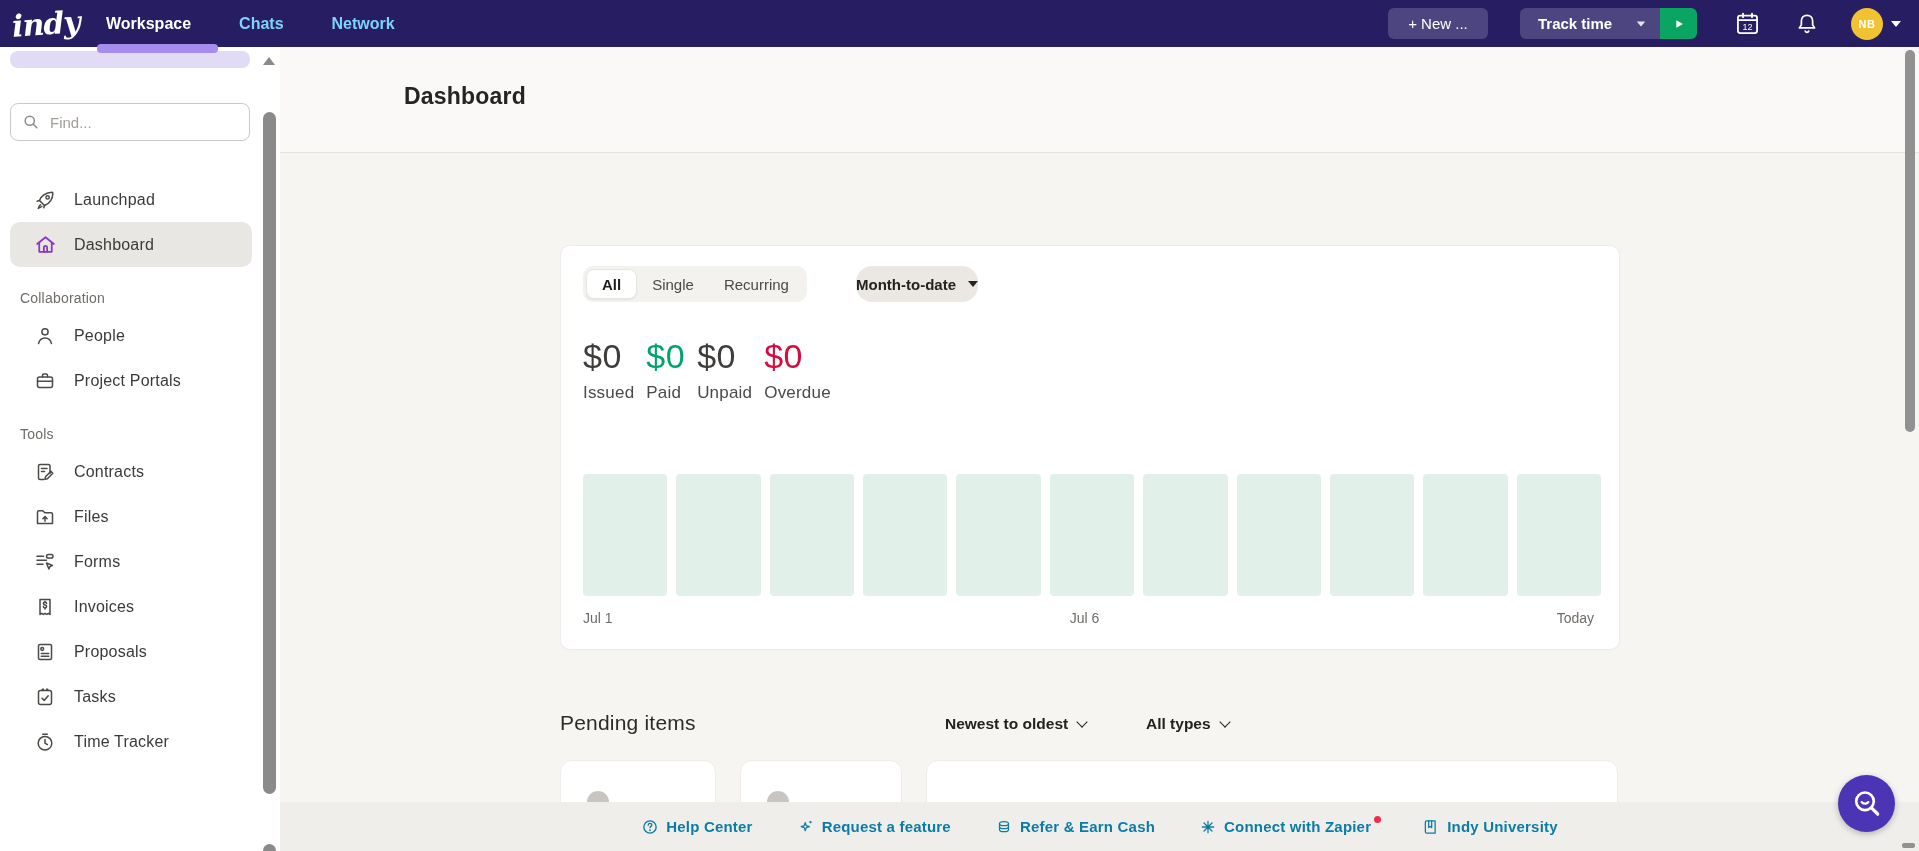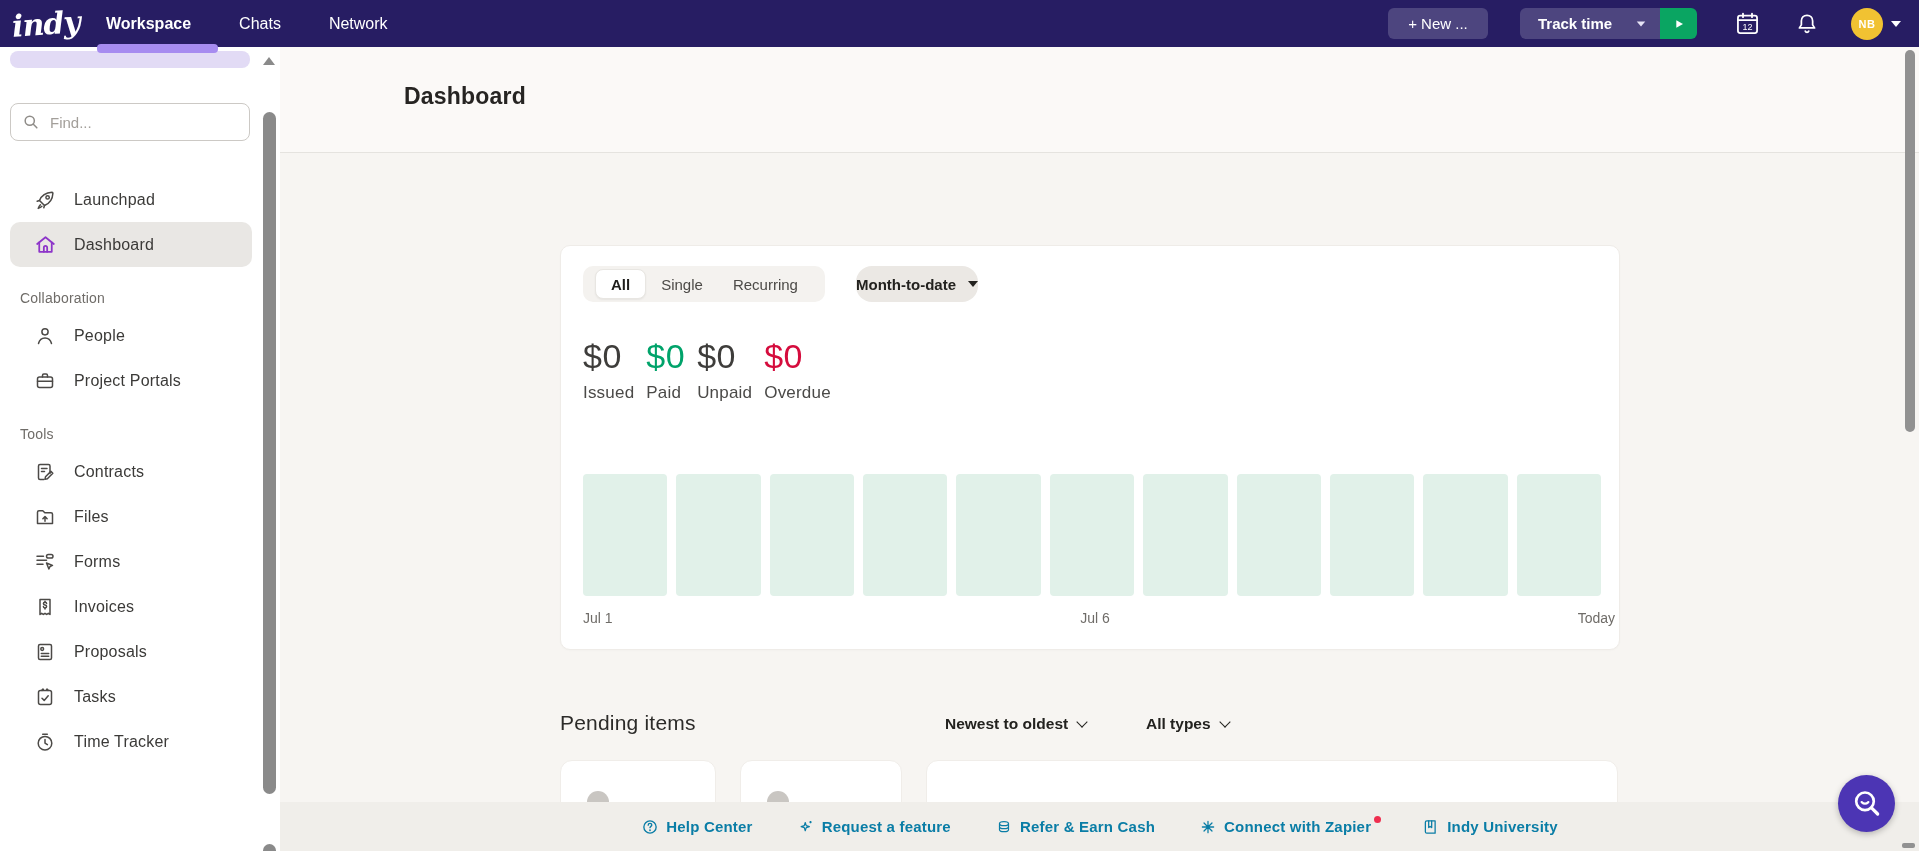--- a/index.html
+++ b/index.html
@@ -3,21 +3,21 @@
 <meta charset="utf-8">
 <style>
   * { margin:0; padding:0; box-sizing:border-box; }
   html,body { width:1919px; height:851px; overflow:hidden; }
   body { font-family:"Liberation Sans", sans-serif; background:#ffffff; position:relative; color:#2e2d2b; }
 
   
   .navbar { position:absolute; left:0; top:0; width:1919px; height:47px; background:#271d63; display:flex; align-items:center; z-index:20; }
   .logo { color:#fff; font-family:"DejaVu Serif", serif; font-style:italic; font-weight:bold; font-size:30px; margin-left:12px; width:76px; letter-spacing:-1px; transform:rotate(-4deg); cursor:pointer; }
   .nav-tabs { display:flex; gap:48px; margin-left:18px; }
-  .nav-tab { color:#ffffff; font-size:16px; cursor:pointer; background:none; border:none; font-family:inherit; }
+  .nav-tab { color:#7dd3fc; font-size:16px; cursor:pointer; background:none; border:none; font-family:inherit;font-weight:bold; }
   .nav-tab.active { color:#ffffff; font-weight:bold; }
   .nav-underline { position:absolute; left:97px; top:44px; width:121px; height:9px; border-radius:4px; background:#a78cf0; z-index:25; }
   .nav-right { margin-left:auto; display:flex; align-items:center; margin-right:18px; }
   .nav-btn { height:31px; border:none; border-radius:6px; background:rgba(255,255,255,0.18); color:#fff; font-size:15px; font-family:inherit; cursor:pointer; display:flex; align-items:center; }
   .btn-new { padding:0 18px; margin-right:32px; width:100px; justify-content:center; }
   .track-group { display:flex; margin-right:36px; }
   .btn-track { padding:0 14px 0 18px; border-radius:6px 0 0 6px; width:140px; font-weight:bold; justify-content:space-between;gap:12px; }
   .btn-play { width:37px; height:31px; border:none; border-radius:0 6px 6px 0; background:#0aa562; cursor:pointer; display:flex; align-items:center; justify-content:center; }
   .icon-btn { background:none; border:none; cursor:pointer; display:flex; align-items:center; justify-content:center; width:28px; height:28px; }
   .icon-btn + .icon-btn { margin-left:32px; }
@@ -48,32 +48,32 @@
   .page-header { position:absolute; left:0; top:0; right:0; height:106px; background:#fbf9f7; border-bottom:1px solid #e5e3df; }
   .page-header h1 { position:absolute; left:124px; top:36px; font-size:23px; font-weight:bold; color:#262422; letter-spacing:.2px; }
 
   .invoice-header { position:absolute; left:280px; top:139px; width:1062px; height:44px; display:flex; align-items:center; justify-content:space-between; }
   .section-title { font-size:21px; font-weight:500; color:#2c2b29; letter-spacing:.2px; }
   .ih-right { display:flex; align-items:center; }
   .view-all { font-size:16px; color:#2c2b29; cursor:pointer; margin-right:18px; background:none; border:none; font-family:inherit; }
   .add-btn { width:42px; height:42px; border:none; border-radius:10px; background:#eceae6; font-size:26px; font-weight:300; color:#2c2b29; cursor:pointer; line-height:1; }
 
   .invoice-card { position:absolute; left:280px; top:198px; width:1060px; height:405px; background:#fff; border:1px solid #efece8; border-radius:10px; box-shadow:0 1px 2px rgba(0,0,0,.02); }
-  .seg { position:absolute; left:22px; top:20px; height:36px; background:#f4f2ef; border-radius:10px; display:flex; align-items:center; padding:12px; }
+  .seg { position:absolute; left:22px; top:20px; height:36px; background:#f4f2ef; border-radius:10px; display:flex; align-items:center; padding:3px; }
   .seg-item { height:30px; border:none; background:transparent; border-radius:8px; padding:0 15px; font-size:15px; color:#4c4a47; font-family:inherit; cursor:pointer; }
   .seg-item.active { background:#fff; font-weight:bold; color:#1f1e1c; border:1px solid #e8e6e2; box-shadow:0 1px 2px rgba(0,0,0,.06); }
   .period-btn { position:absolute; left:295px; top:20px; height:36px; border:none; border-radius:16px; background:#ebe8e4; padding:0 0; font-size:15px; font-weight:bold; color:#23221f; font-family:inherit; cursor:pointer; display:flex; align-items:center; }
   .period-btn .tri-down { border-top-color:#23221f; margin-left:12px; }
   #stats-row { position:absolute; left:22px; top:92px; display:flex; gap:12px; }
   .stat { display:flex; flex-direction:column; }
   .stat-value { font-size:34px; font-weight:500; line-height:36px; letter-spacing:.5px; }
   .stat-label { font-size:17px; color:#4b4a48; margin-top:9px; letter-spacing:.2px; }
   #bars { position:absolute; left:22px; right:18px; top:228px; height:122px; display:flex; gap:9px; }
   .bar { flex:1; border-radius:4px; }
-  .bar-labels { position:absolute; left:22px; right:4px; top:364px; display:flex; justify-content:space-between; font-size:14px; color:#6f6c68; }
+  .bar-labels { position:absolute; left:22px; right:25px; top:364px; display:flex; justify-content:space-between; font-size:14px; color:#6f6c68; }
 
   .pending-header { position:absolute; left:280px; top:662px; width:1060px; height:32px; }
   .pending-header .section-title { position:absolute; left:0; top:2px; }
   .dropdown { position:absolute; top:6px; background:none; border:none; font-family:inherit; font-size:15.5px; font-weight:bold; color:#23221f; cursor:pointer; display:flex; align-items:center; }
   .dd-sort { left:385px; }
   .dd-type { left:586px; }
   .chev { width:8px; height:8px; border-right:1.8px solid #23221f; border-bottom:1.8px solid #23221f; transform:rotate(45deg); display:inline-block; margin-left:10px; margin-bottom:4px; }
 
   .pending-card { position:absolute; top:713px; height:78px; background:#fff; border:1px solid #f0ede9; border-radius:12px; }
   .pc-1 { left:280px; width:156px; }

